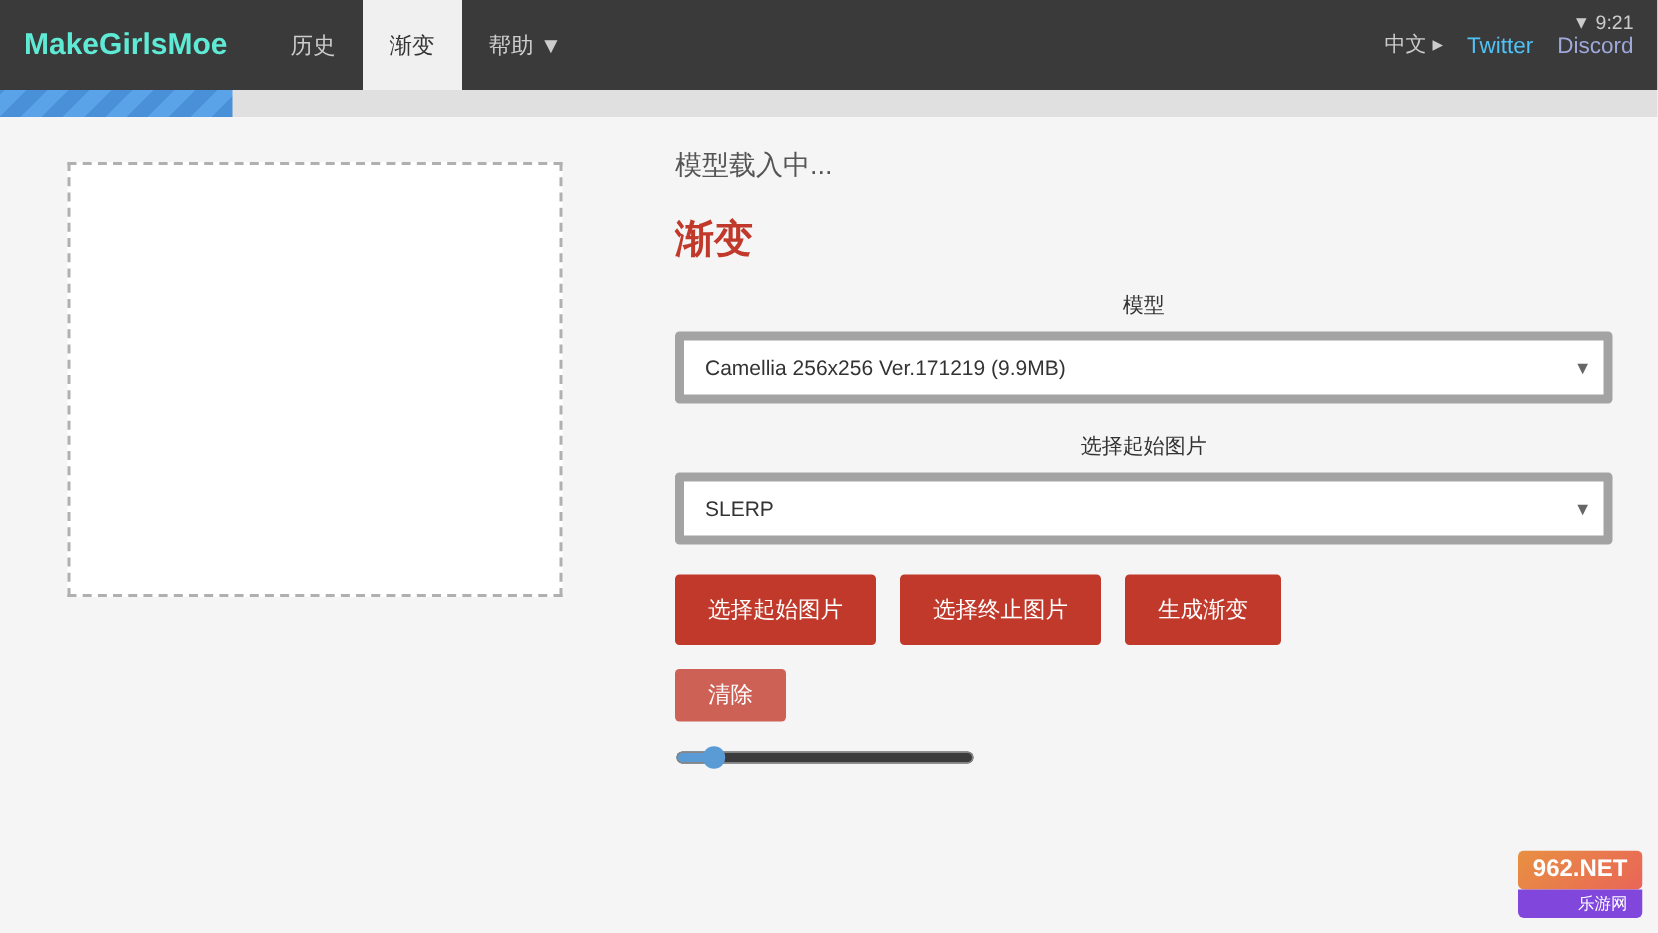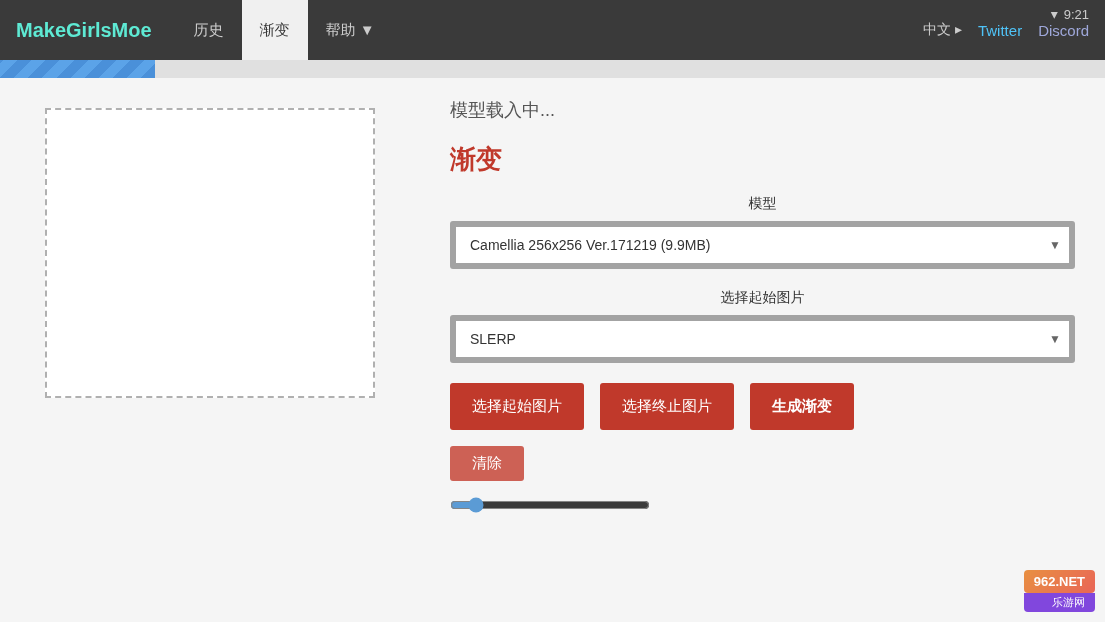--- a/index.html
+++ b/index.html
@@ -189,21 +189,20 @@
     }
     .btn-primary {
       background: #c0392b;
     }
     .btn-clear {
       background: #cd6155;
       padding: 8px 22px;
     }
     .btn-generate {
       background: #c0392b;
-      font-weight: bold;
     }
 
     .slider-row {
       margin-top: 16px;
       display: flex;
       align-items: center;
       gap: 10px;
     }
     .slider-input {
       width: 200px;
@@ -216,21 +215,21 @@
       bottom: 10px;
       right: 10px;
       opacity: 0.85;
       z-index: 100;
     }
     .watermark-box {
       background: linear-gradient(135deg, #e67e22, #e74c3c);
       color: white;
       padding: 4px 10px;
       border-radius: 4px;
-      font-size: 13px;
+      font-size: 16px;
       font-weight: bold;
     }
     .watermark-sub {
       background: #6d28d9;
       color: white;
       padding: 2px 10px;
       font-size: 11px;
       text-align: right;
       border-radius: 0 0 4px 4px;
     }

